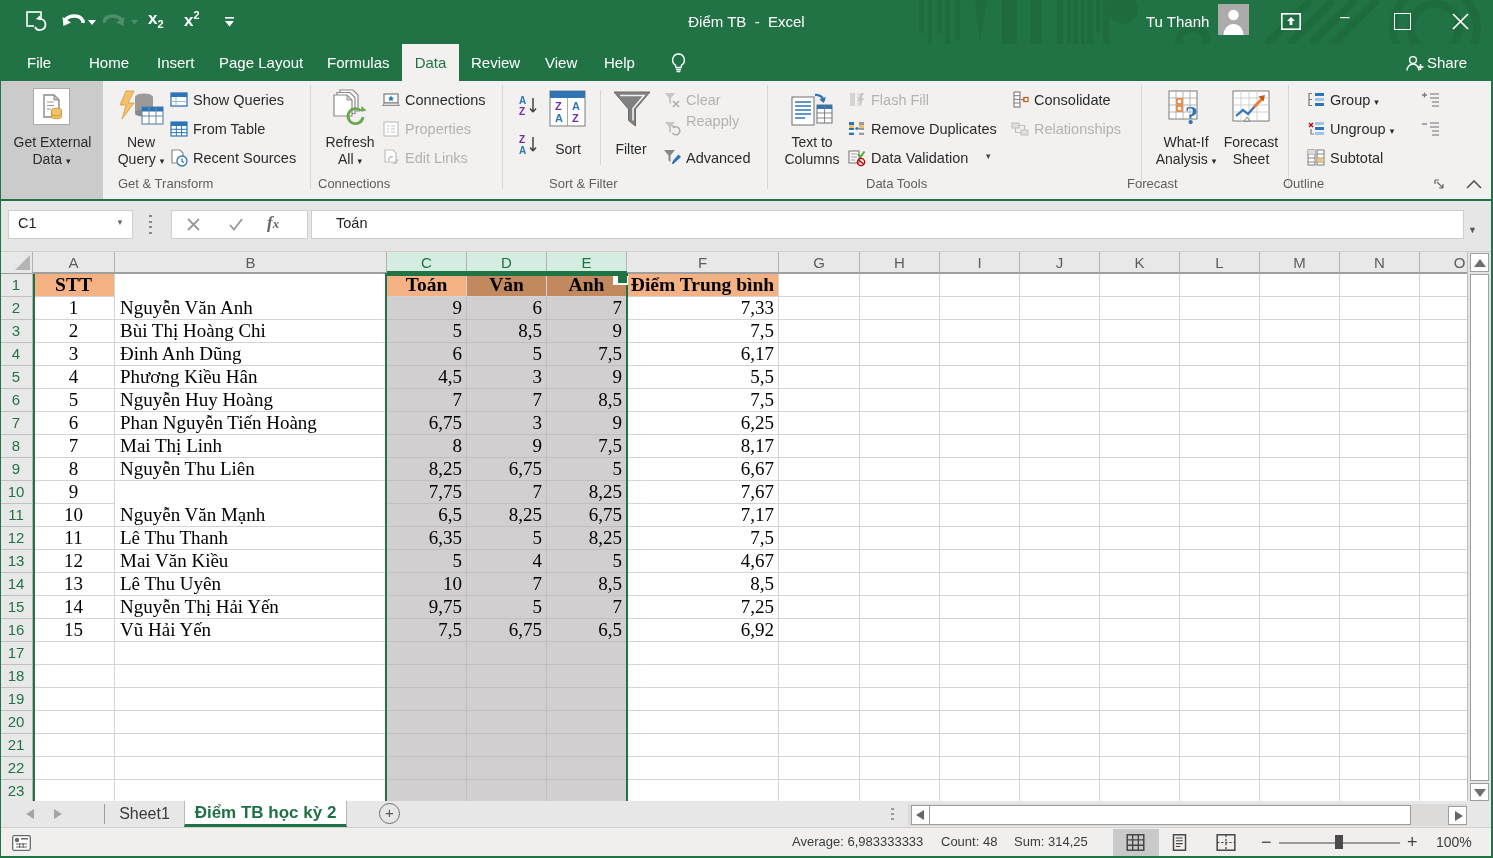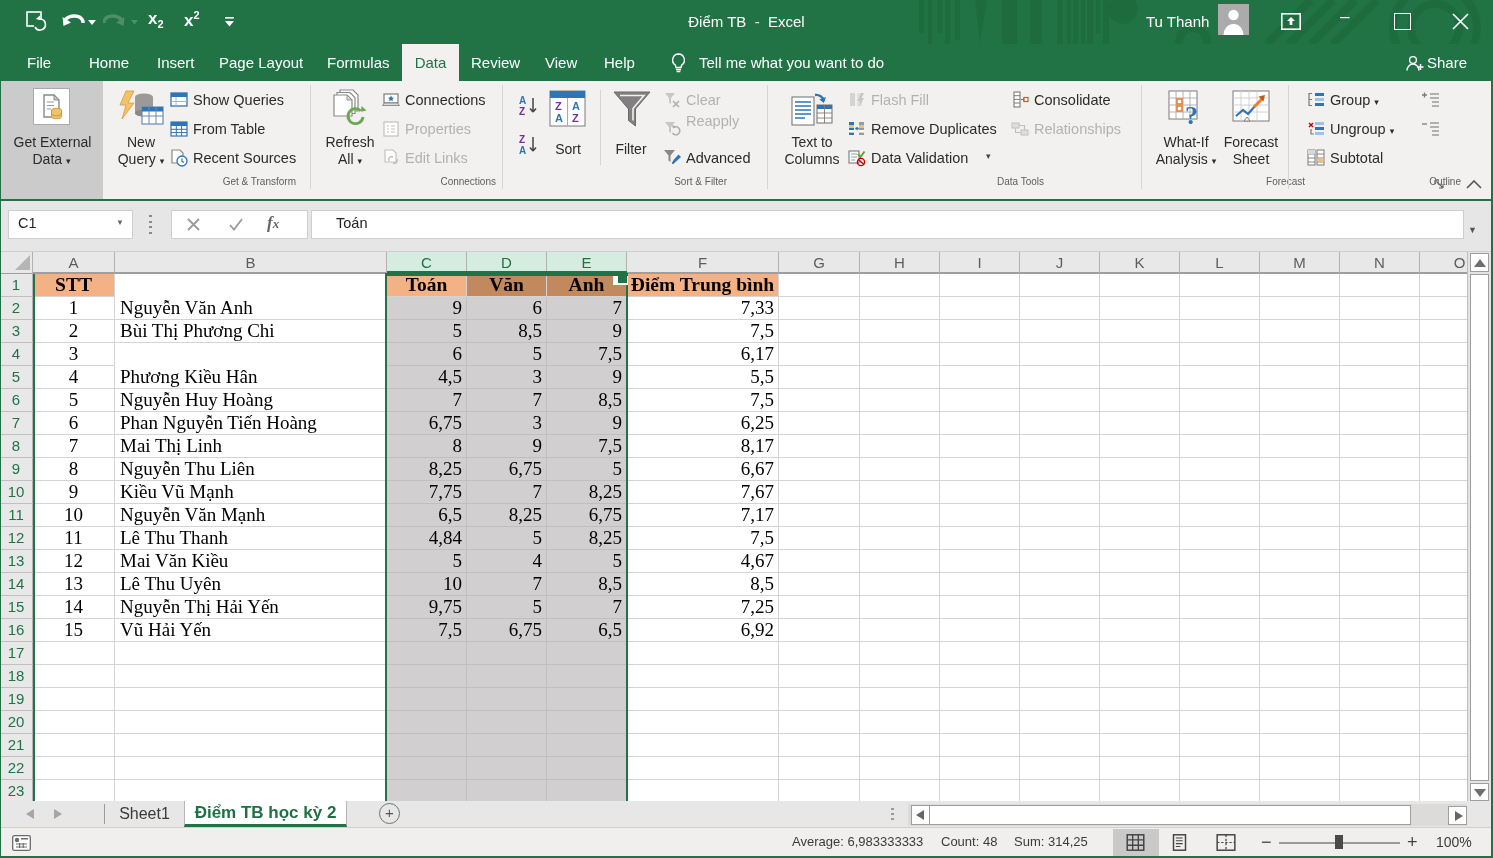--- a/index.html
+++ b/index.html
@@ -3,21 +3,21 @@
 <style>
 *{margin:0;padding:0;box-sizing:border-box}
 body{width:1493px;height:858px;overflow:hidden;font-family:"Liberation Sans",sans-serif;background:#fff}
 #app{position:relative;width:1493px;height:858px;overflow:hidden}
 .abs{position:absolute}
 
 #titlebar{position:absolute;left:0;top:0;width:1493px;height:44px;background:#217346;overflow:hidden}
 #tabrow{position:absolute;left:0;top:44px;width:1493px;height:37px;background:#217346}
 .tab{position:absolute;top:0;height:37px;line-height:37px;color:#fff;font-size:15px;white-space:nowrap}
 #ribbon{position:absolute;left:0;top:81px;width:1493px;height:120px;background:#f3f1f0;border-bottom:2px solid #217346;overflow:hidden}
-.glabel{position:absolute;font-size:10px;color:#605e5c;top:95px;text-align:right;white-space:nowrap}
+.glabel{position:absolute;font-size:13px;color:#605e5c;top:95px;text-align:left;white-space:nowrap}
 .gsep{position:absolute;top:4px;height:104px;width:1px;background:#d8d5d2}
 .rbtxt{position:absolute;font-size:14.5px;color:#2b2b2b;white-space:nowrap}
 .gray{color:#b4b2b0 !important}
 .bigtxt{position:absolute;font-size:14px;color:#2b2b2b;text-align:center;white-space:nowrap}
 #formularow{position:absolute;left:0;top:201px;width:1493px;height:51px;background:#e6e6e6;border-bottom:1px solid #d0cecd}
 .fbox{position:absolute;top:9px;height:29px;background:#fff;border:1px solid #d0cecd}
 
 #gridarea{position:absolute;left:0;top:252px;width:1493px;height:549px;background:#fff;overflow:hidden}
 .ch{height:22px;background:#e8e8e8;border-right:1px solid #b2b2b2;border-bottom:2px solid #9e9e9e;color:#5d5d5d;font-size:15px;text-align:center;font-family:"Liberation Sans",sans-serif}
 .chsel{background:#d5ede0;color:#1e7145}
@@ -107,21 +107,20 @@
 <div class="tab" style="left:219px">Page Layout</div>
 <div class="tab" style="left:327px">Formulas</div>
 <div class="tab" style="left:471px">Review</div>
 <div class="tab" style="left:545px">View</div>
 <div class="tab" style="left:604px">Help</div>
 <div class="tab" style="left:402px;width:57px;text-align:center;color:#217346">Data</div>
 <svg class="abs" style="left:670px;top:9px" width="17" height="20" viewBox="0 0 17 20">
 <path d="M8.5 1 a6 6 0 0 1 3.2 11 l-0.7 2.5 h-5 L5.3 12 A6 6 0 0 1 8.5 1 z" fill="none" stroke="#fff" stroke-width="1.4"></path>
 <path d="M6 16.5 h5 M6.6 18.5 h3.8" stroke="#fff" stroke-width="1.3"></path>
       </svg>
-<div class="tab" style="left:699px">Tell me what you want to do</div>
 <svg class="abs" style="left:1405px;top:11px" width="19" height="17" viewBox="0 0 19 17">
 <circle cx="8" cy="5" r="3.4" fill="none" stroke="#fff" stroke-width="1.4"></circle>
 <path d="M2 15.5 a6 6.5 0 0 1 12 0" fill="none" stroke="#fff" stroke-width="1.4"></path>
 <path d="M15.5 9 v6 M12.5 12 h6" stroke="#fff" stroke-width="1.5"></path>
       </svg>
 <div class="tab" style="left:1427px">Share</div>
 </div>
 <div id="ribbon">
 <div class="abs" style="left:0;top:0;width:103px;height:120px;background:#cbcbcb"></div>
 <div class="abs" style="left:33px;top:7px;width:37px;height:37px;background:#fff;border:1px solid #aaa"><svg width="35" height="35" viewBox="0 0 35 35">
@@ -419,36 +418,37 @@
 <div class="abs c " style="left:860px;top:45px;width:80px;height:23px;line-height:22px;"></div>
 <div class="abs c " style="left:940px;top:45px;width:80px;height:23px;line-height:22px;"></div>
 <div class="abs c " style="left:1020px;top:45px;width:80px;height:23px;line-height:22px;"></div>
 <div class="abs c " style="left:1100px;top:45px;width:80px;height:23px;line-height:22px;"></div>
 <div class="abs c " style="left:1180px;top:45px;width:80px;height:23px;line-height:22px;"></div>
 <div class="abs c " style="left:1260px;top:45px;width:80px;height:23px;line-height:22px;"></div>
 <div class="abs c " style="left:1340px;top:45px;width:80px;height:23px;line-height:22px;"></div>
 <div class="abs c " style="left:1420px;top:45px;width:80px;height:23px;line-height:22px;"></div>
 <div class="abs rh" style="left:0;top:68px;width:33px;height:23px;line-height:22px">3</div>
 <div class="abs c " style="left:33px;top:68px;width:82px;height:23px;line-height:22px;text-align:center">2</div>
-<div class="abs c nm" style="left:115px;top:68px;width:272px;height:23px;line-height:22px;">Bùi Thị Phương Chi</div>
+<div class="abs c nm" style="left:115px;top:68px;width:272px;height:23px;line-height:22px;">Bùi Thị Hoàng Chi</div>
 <div class="abs c sel num" style="left:387px;top:68px;width:80px;height:23px;line-height:22px;">5</div>
 <div class="abs c sel num" style="left:467px;top:68px;width:80px;height:23px;line-height:22px;">8,5</div>
 <div class="abs c sel num" style="left:547px;top:68px;width:80px;height:23px;line-height:22px;">9</div>
 <div class="abs c num" style="left:627px;top:68px;width:152px;height:23px;line-height:22px;">7,5</div>
 <div class="abs c " style="left:779px;top:68px;width:81px;height:23px;line-height:22px;"></div>
 <div class="abs c " style="left:860px;top:68px;width:80px;height:23px;line-height:22px;"></div>
 <div class="abs c " style="left:940px;top:68px;width:80px;height:23px;line-height:22px;"></div>
 <div class="abs c " style="left:1020px;top:68px;width:80px;height:23px;line-height:22px;"></div>
 <div class="abs c " style="left:1100px;top:68px;width:80px;height:23px;line-height:22px;"></div>
 <div class="abs c " style="left:1180px;top:68px;width:80px;height:23px;line-height:22px;"></div>
 <div class="abs c " style="left:1260px;top:68px;width:80px;height:23px;line-height:22px;"></div>
 <div class="abs c " style="left:1340px;top:68px;width:80px;height:23px;line-height:22px;"></div>
 <div class="abs c " style="left:1420px;top:68px;width:80px;height:23px;line-height:22px;"></div>
 <div class="abs rh" style="left:0;top:91px;width:33px;height:23px;line-height:22px">4</div>
 <div class="abs c " style="left:33px;top:91px;width:82px;height:23px;line-height:22px;text-align:center">3</div>
+<div class="abs c nm" style="left:115px;top:91px;width:272px;height:23px;line-height:22px;">Đinh Anh Dũng</div>
 <div class="abs c sel num" style="left:387px;top:91px;width:80px;height:23px;line-height:22px;">6</div>
 <div class="abs c sel num" style="left:467px;top:91px;width:80px;height:23px;line-height:22px;">5</div>
 <div class="abs c sel num" style="left:547px;top:91px;width:80px;height:23px;line-height:22px;">7,5</div>
 <div class="abs c num" style="left:627px;top:91px;width:152px;height:23px;line-height:22px;">6,17</div>
 <div class="abs c " style="left:779px;top:91px;width:81px;height:23px;line-height:22px;"></div>
 <div class="abs c " style="left:860px;top:91px;width:80px;height:23px;line-height:22px;"></div>
 <div class="abs c " style="left:940px;top:91px;width:80px;height:23px;line-height:22px;"></div>
 <div class="abs c " style="left:1020px;top:91px;width:80px;height:23px;line-height:22px;"></div>
 <div class="abs c " style="left:1100px;top:91px;width:80px;height:23px;line-height:22px;"></div>
 <div class="abs c " style="left:1180px;top:91px;width:80px;height:23px;line-height:22px;"></div>
@@ -530,21 +530,20 @@
 <div class="abs c " style="left:860px;top:206px;width:80px;height:23px;line-height:22px;"></div>
 <div class="abs c " style="left:940px;top:206px;width:80px;height:23px;line-height:22px;"></div>
 <div class="abs c " style="left:1020px;top:206px;width:80px;height:23px;line-height:22px;"></div>
 <div class="abs c " style="left:1100px;top:206px;width:80px;height:23px;line-height:22px;"></div>
 <div class="abs c " style="left:1180px;top:206px;width:80px;height:23px;line-height:22px;"></div>
 <div class="abs c " style="left:1260px;top:206px;width:80px;height:23px;line-height:22px;"></div>
 <div class="abs c " style="left:1340px;top:206px;width:80px;height:23px;line-height:22px;"></div>
 <div class="abs c " style="left:1420px;top:206px;width:80px;height:23px;line-height:22px;"></div>
 <div class="abs rh" style="left:0;top:229px;width:33px;height:23px;line-height:22px">10</div>
 <div class="abs c " style="left:33px;top:229px;width:82px;height:23px;line-height:22px;text-align:center">9</div>
-<div class="abs c nm" style="left:115px;top:229px;width:272px;height:23px;line-height:22px;">Kiều Vũ Mạnh</div>
 <div class="abs c sel num" style="left:387px;top:229px;width:80px;height:23px;line-height:22px;">7,75</div>
 <div class="abs c sel num" style="left:467px;top:229px;width:80px;height:23px;line-height:22px;">7</div>
 <div class="abs c sel num" style="left:547px;top:229px;width:80px;height:23px;line-height:22px;">8,25</div>
 <div class="abs c num" style="left:627px;top:229px;width:152px;height:23px;line-height:22px;">7,67</div>
 <div class="abs c " style="left:779px;top:229px;width:81px;height:23px;line-height:22px;"></div>
 <div class="abs c " style="left:860px;top:229px;width:80px;height:23px;line-height:22px;"></div>
 <div class="abs c " style="left:940px;top:229px;width:80px;height:23px;line-height:22px;"></div>
 <div class="abs c " style="left:1020px;top:229px;width:80px;height:23px;line-height:22px;"></div>
 <div class="abs c " style="left:1100px;top:229px;width:80px;height:23px;line-height:22px;"></div>
 <div class="abs c " style="left:1180px;top:229px;width:80px;height:23px;line-height:22px;"></div>
@@ -563,21 +562,21 @@
 <div class="abs c " style="left:940px;top:252px;width:80px;height:23px;line-height:22px;"></div>
 <div class="abs c " style="left:1020px;top:252px;width:80px;height:23px;line-height:22px;"></div>
 <div class="abs c " style="left:1100px;top:252px;width:80px;height:23px;line-height:22px;"></div>
 <div class="abs c " style="left:1180px;top:252px;width:80px;height:23px;line-height:22px;"></div>
 <div class="abs c " style="left:1260px;top:252px;width:80px;height:23px;line-height:22px;"></div>
 <div class="abs c " style="left:1340px;top:252px;width:80px;height:23px;line-height:22px;"></div>
 <div class="abs c " style="left:1420px;top:252px;width:80px;height:23px;line-height:22px;"></div>
 <div class="abs rh" style="left:0;top:275px;width:33px;height:23px;line-height:22px">12</div>
 <div class="abs c " style="left:33px;top:275px;width:82px;height:23px;line-height:22px;text-align:center">11</div>
 <div class="abs c nm" style="left:115px;top:275px;width:272px;height:23px;line-height:22px;">Lê Thu Thanh</div>
-<div class="abs c sel num" style="left:387px;top:275px;width:80px;height:23px;line-height:22px;">4,84</div>
+<div class="abs c sel num" style="left:387px;top:275px;width:80px;height:23px;line-height:22px;">6,35</div>
 <div class="abs c sel num" style="left:467px;top:275px;width:80px;height:23px;line-height:22px;">5</div>
 <div class="abs c sel num" style="left:547px;top:275px;width:80px;height:23px;line-height:22px;">8,25</div>
 <div class="abs c num" style="left:627px;top:275px;width:152px;height:23px;line-height:22px;">7,5</div>
 <div class="abs c " style="left:779px;top:275px;width:81px;height:23px;line-height:22px;"></div>
 <div class="abs c " style="left:860px;top:275px;width:80px;height:23px;line-height:22px;"></div>
 <div class="abs c " style="left:940px;top:275px;width:80px;height:23px;line-height:22px;"></div>
 <div class="abs c " style="left:1020px;top:275px;width:80px;height:23px;line-height:22px;"></div>
 <div class="abs c " style="left:1100px;top:275px;width:80px;height:23px;line-height:22px;"></div>
 <div class="abs c " style="left:1180px;top:275px;width:80px;height:23px;line-height:22px;"></div>
 <div class="abs c " style="left:1260px;top:275px;width:80px;height:23px;line-height:22px;"></div>

